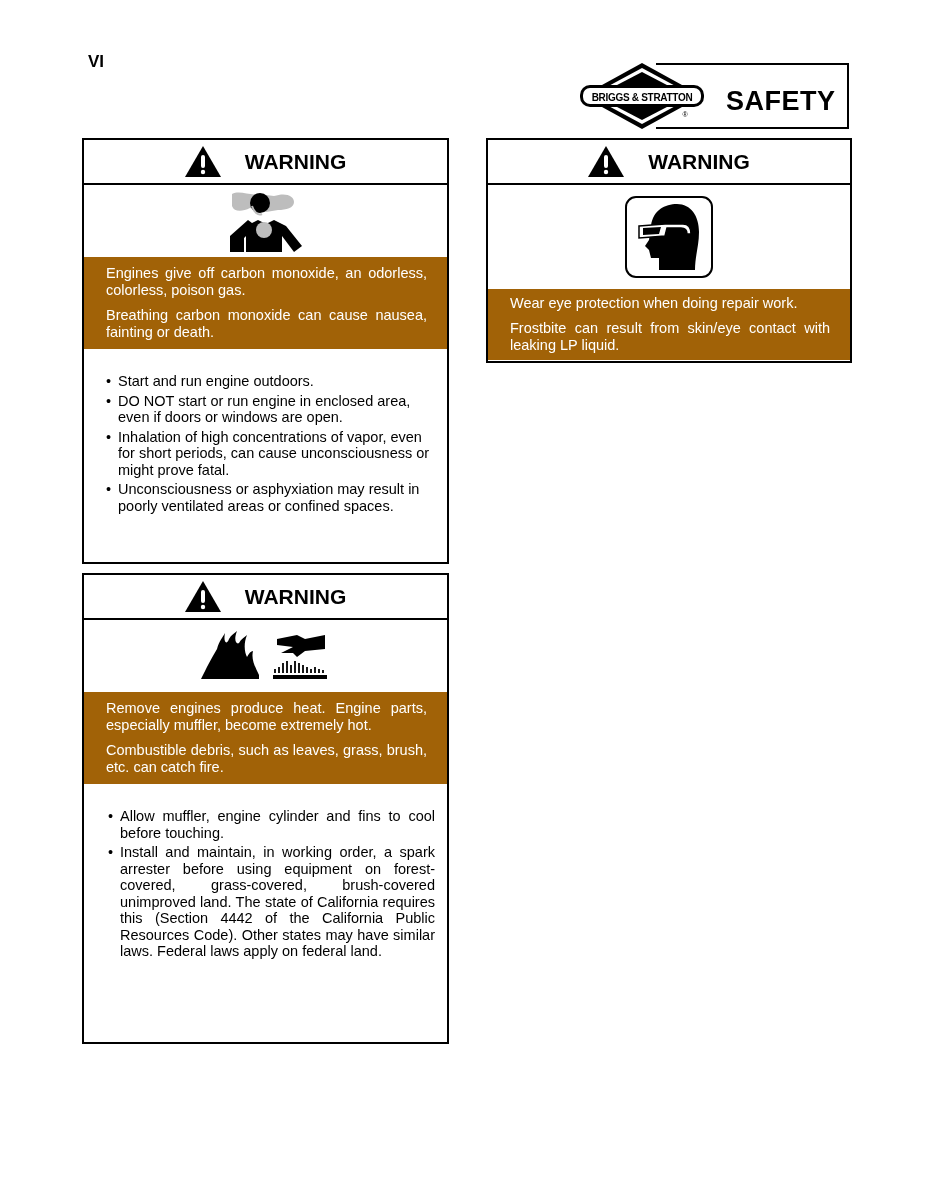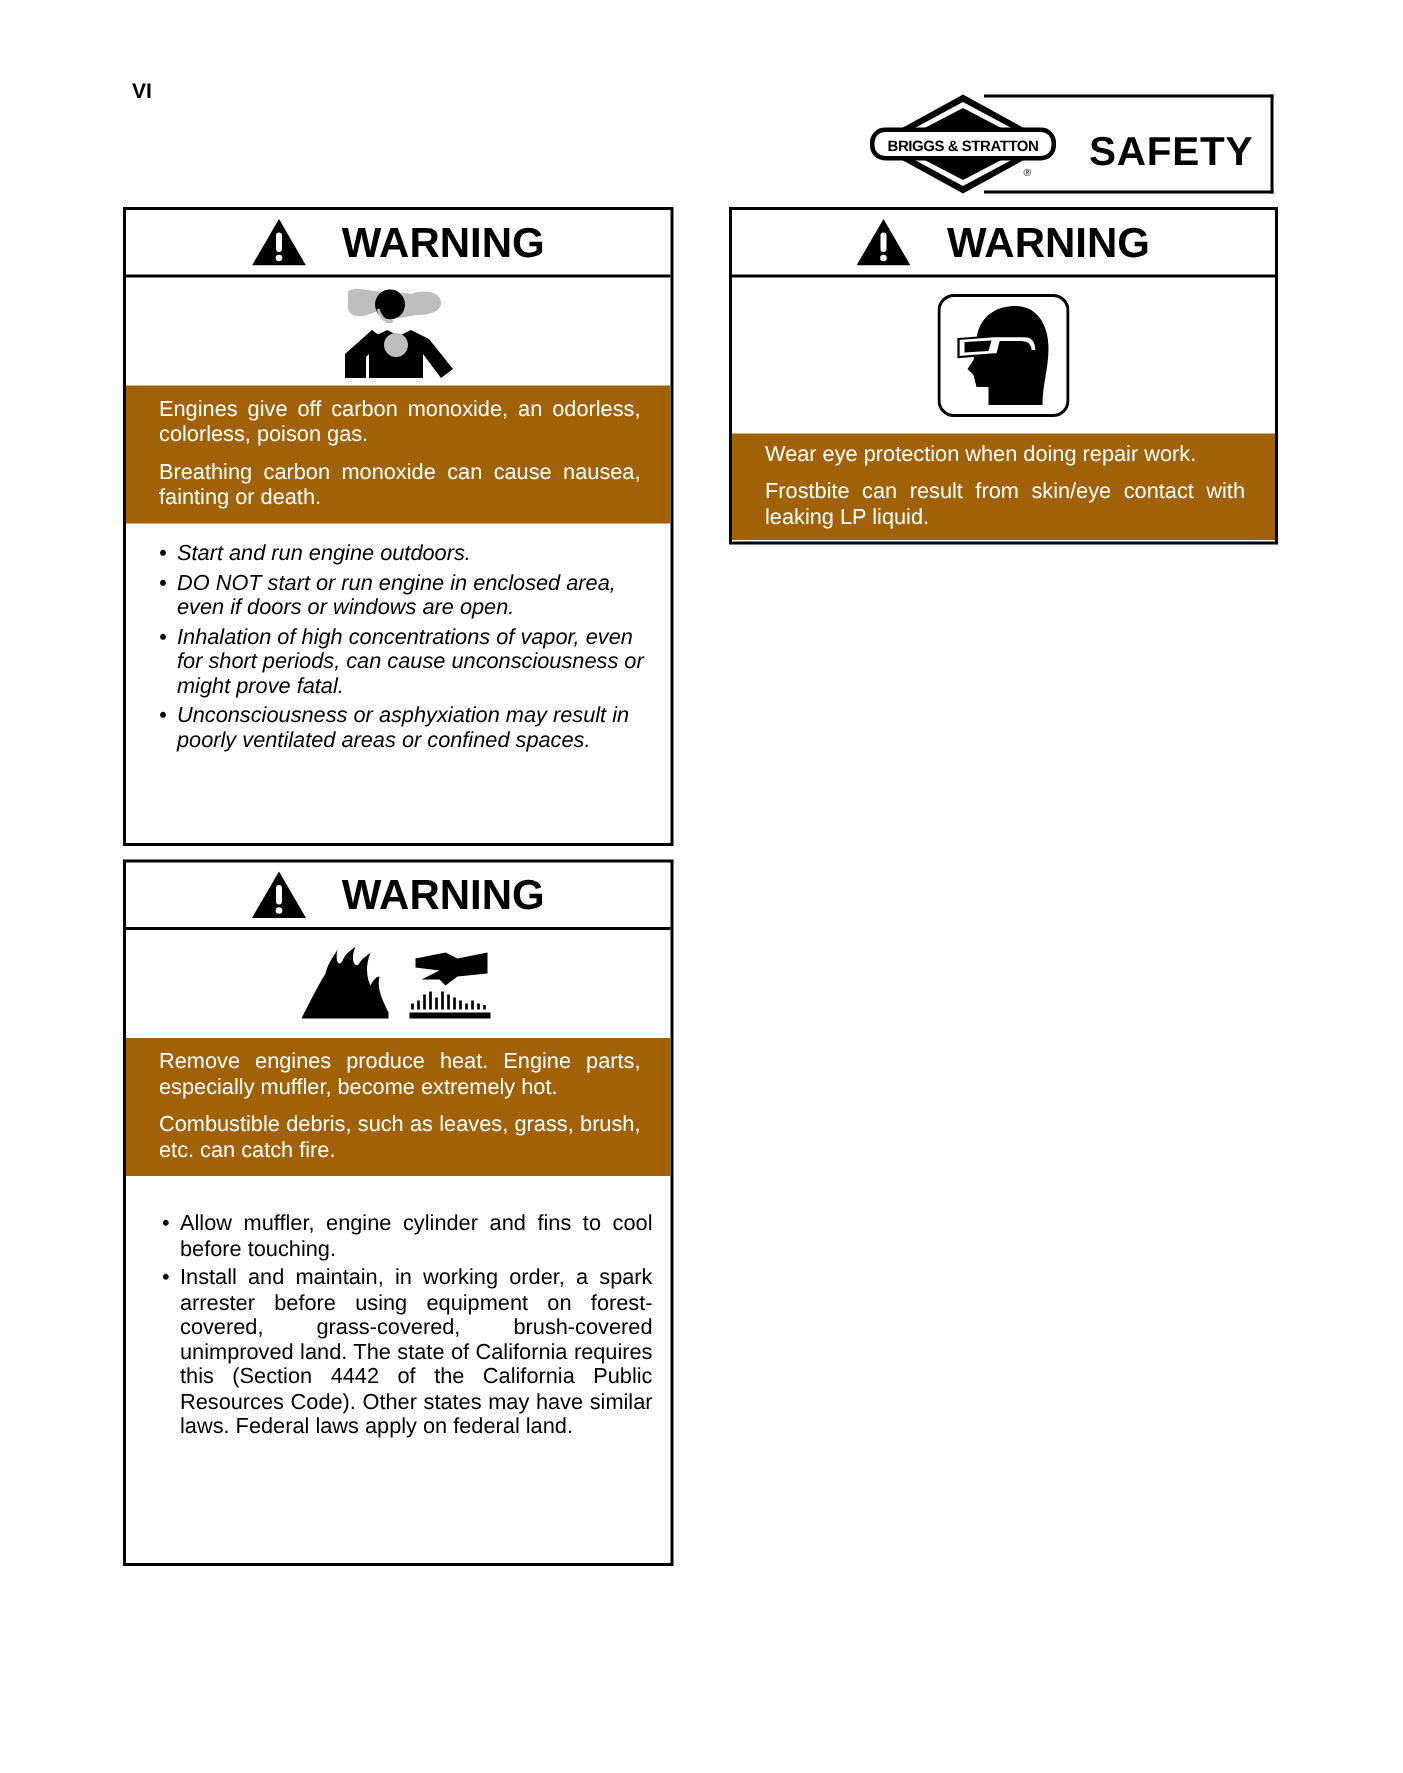--- a/index.html
+++ b/index.html
@@ -1,23 +1,23 @@
 <!DOCTYPE html>
 <html><head>
 <meta charset="utf-8">
 <style>
   html, body { margin:0; padding:0; background:#ffffff; }
   body { width:935px; height:1182px; position:relative; font-family:"Liberation Sans", sans-serif; color:#000; overflow:hidden; }
-  .page-num { position:absolute; left:88px; top:52px; font-weight:bold; font-size:14px; }
+  .page-num { position:absolute; left:88px; top:52px; font-weight:bold; font-size:17px; }
   .header { position:absolute; left:578px; top:62px; width:273px; height:68px; }
   .header .frame { position:absolute; left:78px; top:1px; width:193px; height:66px; border-top:2px solid #000; border-right:2px solid #000; border-bottom:2px solid #000; box-sizing:border-box; }
   .header .safety { position:absolute; left:148px; top:24px; font-weight:bold; font-size:27px; letter-spacing:0.5px; }
   .header svg { position:absolute; left:0; top:0; }
   .box { position:absolute; border:2px solid #000; box-sizing:border-box; background:#fff; }
-  .box .title { height:43px; border-bottom:2px solid #000; display:flex; align-items:center; justify-content:center; gap:24px; font-weight:bold; font-size:28px; }
+  .box .title { height:43px; border-bottom:2px solid #000; display:flex; align-items:center; justify-content:center; gap:24px; font-weight:bold; font-size:21px; }
   .box .pict { display:flex; align-items:center; justify-content:center; }
   .box .black { background:#a16207; color:#fff; font-size:14.5px; line-height:17px; padding:8px 20px 8px 22px; }
   .box .black p { margin:0 0 8px 0; text-align:justify; }
   .box .black p:last-child { margin-bottom:0; }
   .box ul { list-style:none; margin:0; padding:0; font-size:14.5px; line-height:16.5px; }
   .box ul li { position:relative; padding-left:12px; margin-bottom:3px; }
   .box ul li::before { content:"\2022"; position:absolute; left:0; top:0; }
 </style>
 </head>
 <body>
@@ -54,21 +54,21 @@
       <path d="M22,16 C24,22 28,26 32,24" stroke="#bdbdbd" stroke-width="2" fill="none"></path>
       <polygon points="0,46 18,30 26,36 14,48 14,62 0,62" fill="#000"></polygon>
       <polygon points="16,36 28,30 36,34 44,30 56,36 72,56 64,62 52,46 52,62 16,62" fill="#000"></polygon>
       <circle cx="34" cy="40" r="8" fill="#bdbdbd"></circle>
     </svg>
   </div>
   <div class="black">
     <p>Engines give off carbon monoxide, an odorless, colorless, poison gas.</p>
     <p>Breathing carbon monoxide can cause nausea, fainting or death.</p>
   </div>
-  <ul style="padding:12px 14px 0 22px;font-style:italic;">
+  <ul style="padding:24px 14px 0 22px;">
     <li>Start and run engine outdoors.</li>
     <li>DO NOT start or run engine in enclosed area, even if doors or windows are open.</li>
     <li>Inhalation of high concentrations of vapor, even for short periods, can cause unconsciousness or might prove fatal.</li>
     <li>Unconsciousness or asphyxiation may result in poorly ventilated areas or confined spaces.</li>
   </ul>
 </div>
 
 <div class="box" style="left:82px; top:573px; width:367px; height:471px;">
   <div class="title">
     <svg width="36" height="31" viewBox="0 0 36 31">

